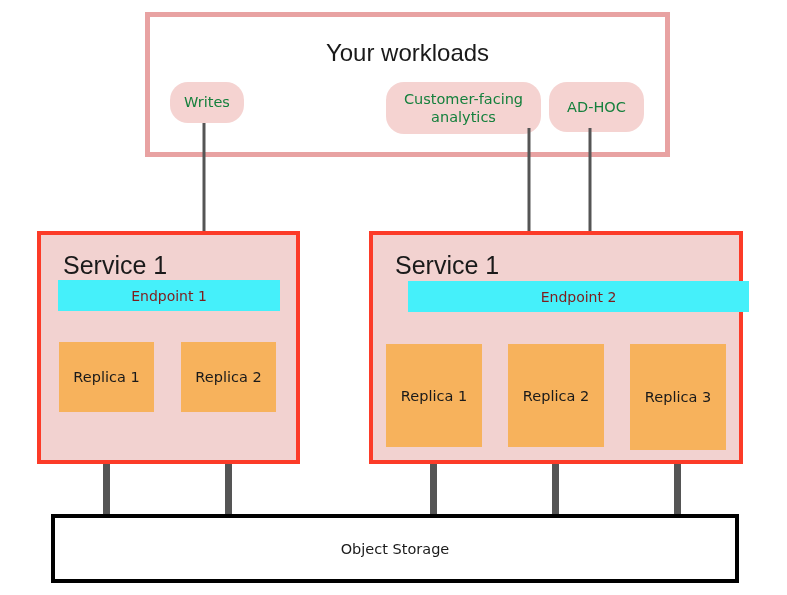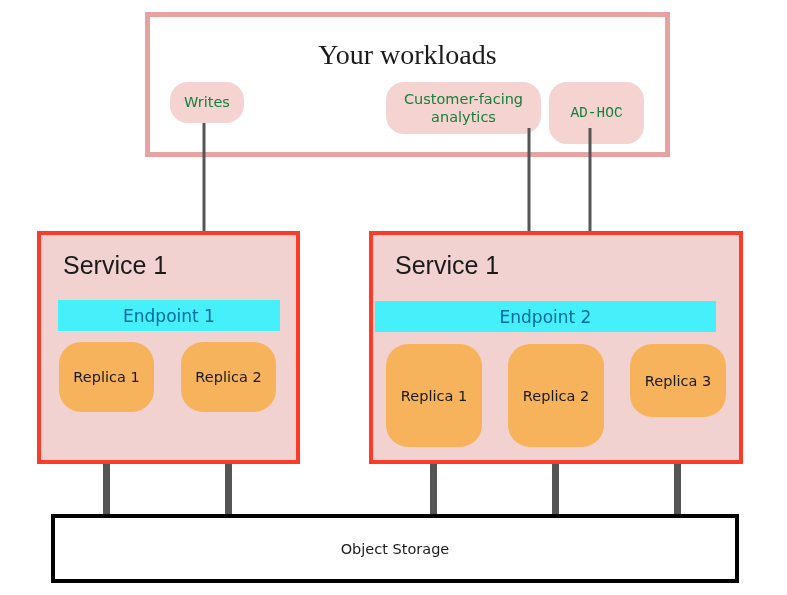--- a/index.html
+++ b/index.html
@@ -27,41 +27,41 @@
     height: 145px;
     border: 5px solid #e8a2a2;
     background: #ffffff;
   }
   #workloads-title {
     position: absolute;
     left: 0;
     top: 22px;
     width: 100%;
     text-align: center;
-    font-size: 28px;
+    font-size: 24px;
     color: #1a1a1a;
-    font-family: Liberation Serif, serif;
+    font-family: Liberation Sans, sans-serif;
   }
   .workload-chip {
     position: absolute;
     box-sizing: border-box;
     background: #f5d3d1;
     color: #15803d;
     font-size: 14.5px;
     display: flex;
     align-items: center;
     justify-content: center;
     text-align: center;
     line-height: 1.25;
     padding: 2px 6px;
     border-radius: 18px;
   }
   #chip-writes   { left: 170px; top: 82px; width: 74px;  height: 41px; }
   #chip-analytics{ left: 386px; top: 82px; width: 155px; height: 52px; }
-  #chip-adhoc    { left: 549px; top: 82px; width: 95px;  height: 62px; font-family: Liberation Mono, monospace; }
+  #chip-adhoc    { left: 549px; top: 82px; width: 95px;  height: 50px; }
 
   
   .service-box {
     position: absolute;
     box-sizing: border-box;
     background: #f2d2d0;
     border: 4px solid #fc3b28;
   }
   #service-1 { left: 37px;  top: 231px; width: 263px; height: 233px; }
   #service-2 { left: 369px; top: 231px; width: 374px; height: 233px; }
@@ -72,48 +72,46 @@
     font-size: 25px;
     color: #1a1a1a;
     font-family: "Liberation Sans", sans-serif;
     white-space: nowrap;
   }
   
   .endpoint-bar {
     position: absolute;
     box-sizing: border-box;
     background: #45f0fa;
-    color: #0369a1;
-    font-size: 17px;
+    color: #7f1d1d;
+    font-size: 14px;
     display: flex;
     align-items: center;
     justify-content: center;
-    margin-top: 20px;
   }
   #endpoint-1 { left: 58px;  top: 280px; width: 222px; height: 31px; }
-  #endpoint-2 { left: 375px; top: 281px; width: 341px; height: 31px; }
+  #endpoint-2 { left: 408px; top: 281px; width: 341px; height: 31px; }
 
   
   .replica {
     position: absolute;
     box-sizing: border-box;
     background: #f5b košt;
     background: #f7b25c;
     color: #1a1a1a;
     font-size: 14.5px;
     display: flex;
     align-items: center;
     justify-content: center;
-    border-radius: 22px;
   }
   #s1-replica-1 { left: 59px;  top: 342px; width: 95px; height: 70px; }
   #s1-replica-2 { left: 181px; top: 342px; width: 95px; height: 70px; }
   #s2-replica-1 { left: 386px; top: 344px; width: 96px; height: 103px; }
   #s2-replica-2 { left: 508px; top: 344px; width: 96px; height: 103px; }
-  #s2-replica-3 { left: 630px; top: 344px; width: 96px; height: 73px; }
+  #s2-replica-3 { left: 630px; top: 344px; width: 96px; height: 106px; }
 
   
   #object-storage {
     left: 51px;
     top: 514px;
     width: 688px;
     height: 69px;
     border: 4px solid #000000;
     background: #ffffff;
     color: #1a1a1a;

